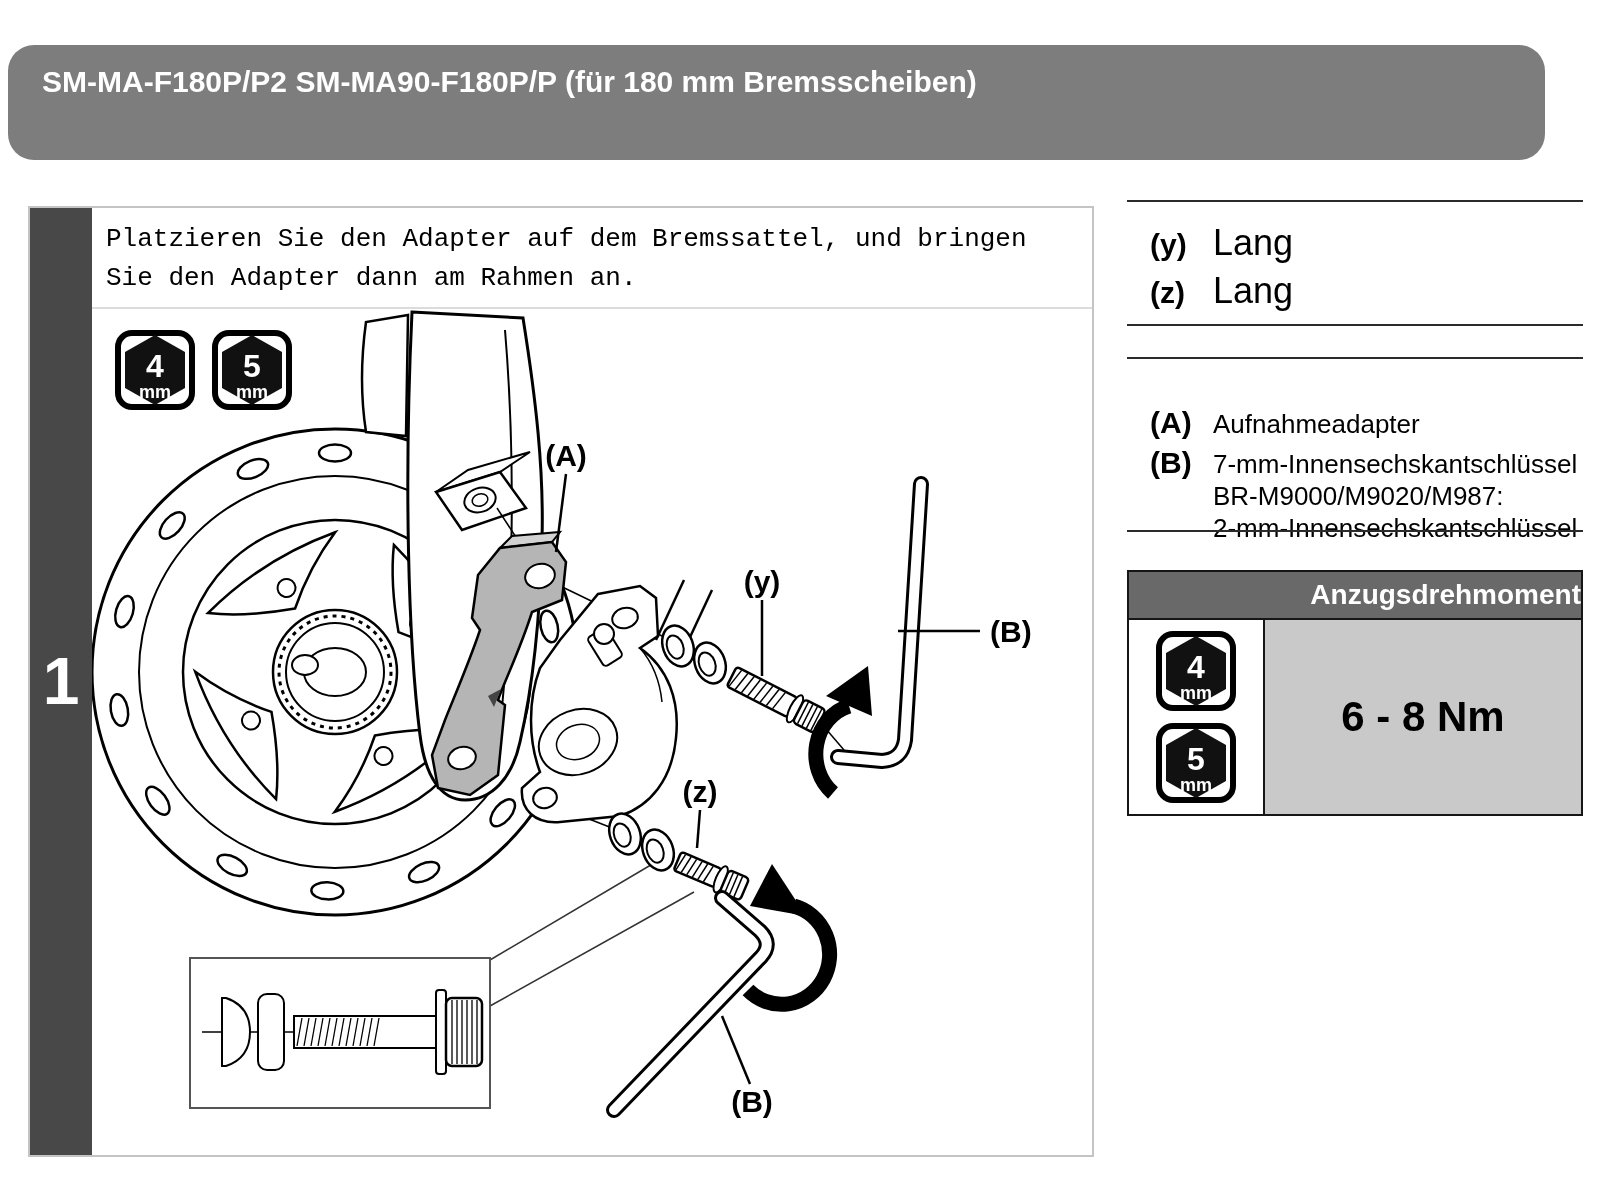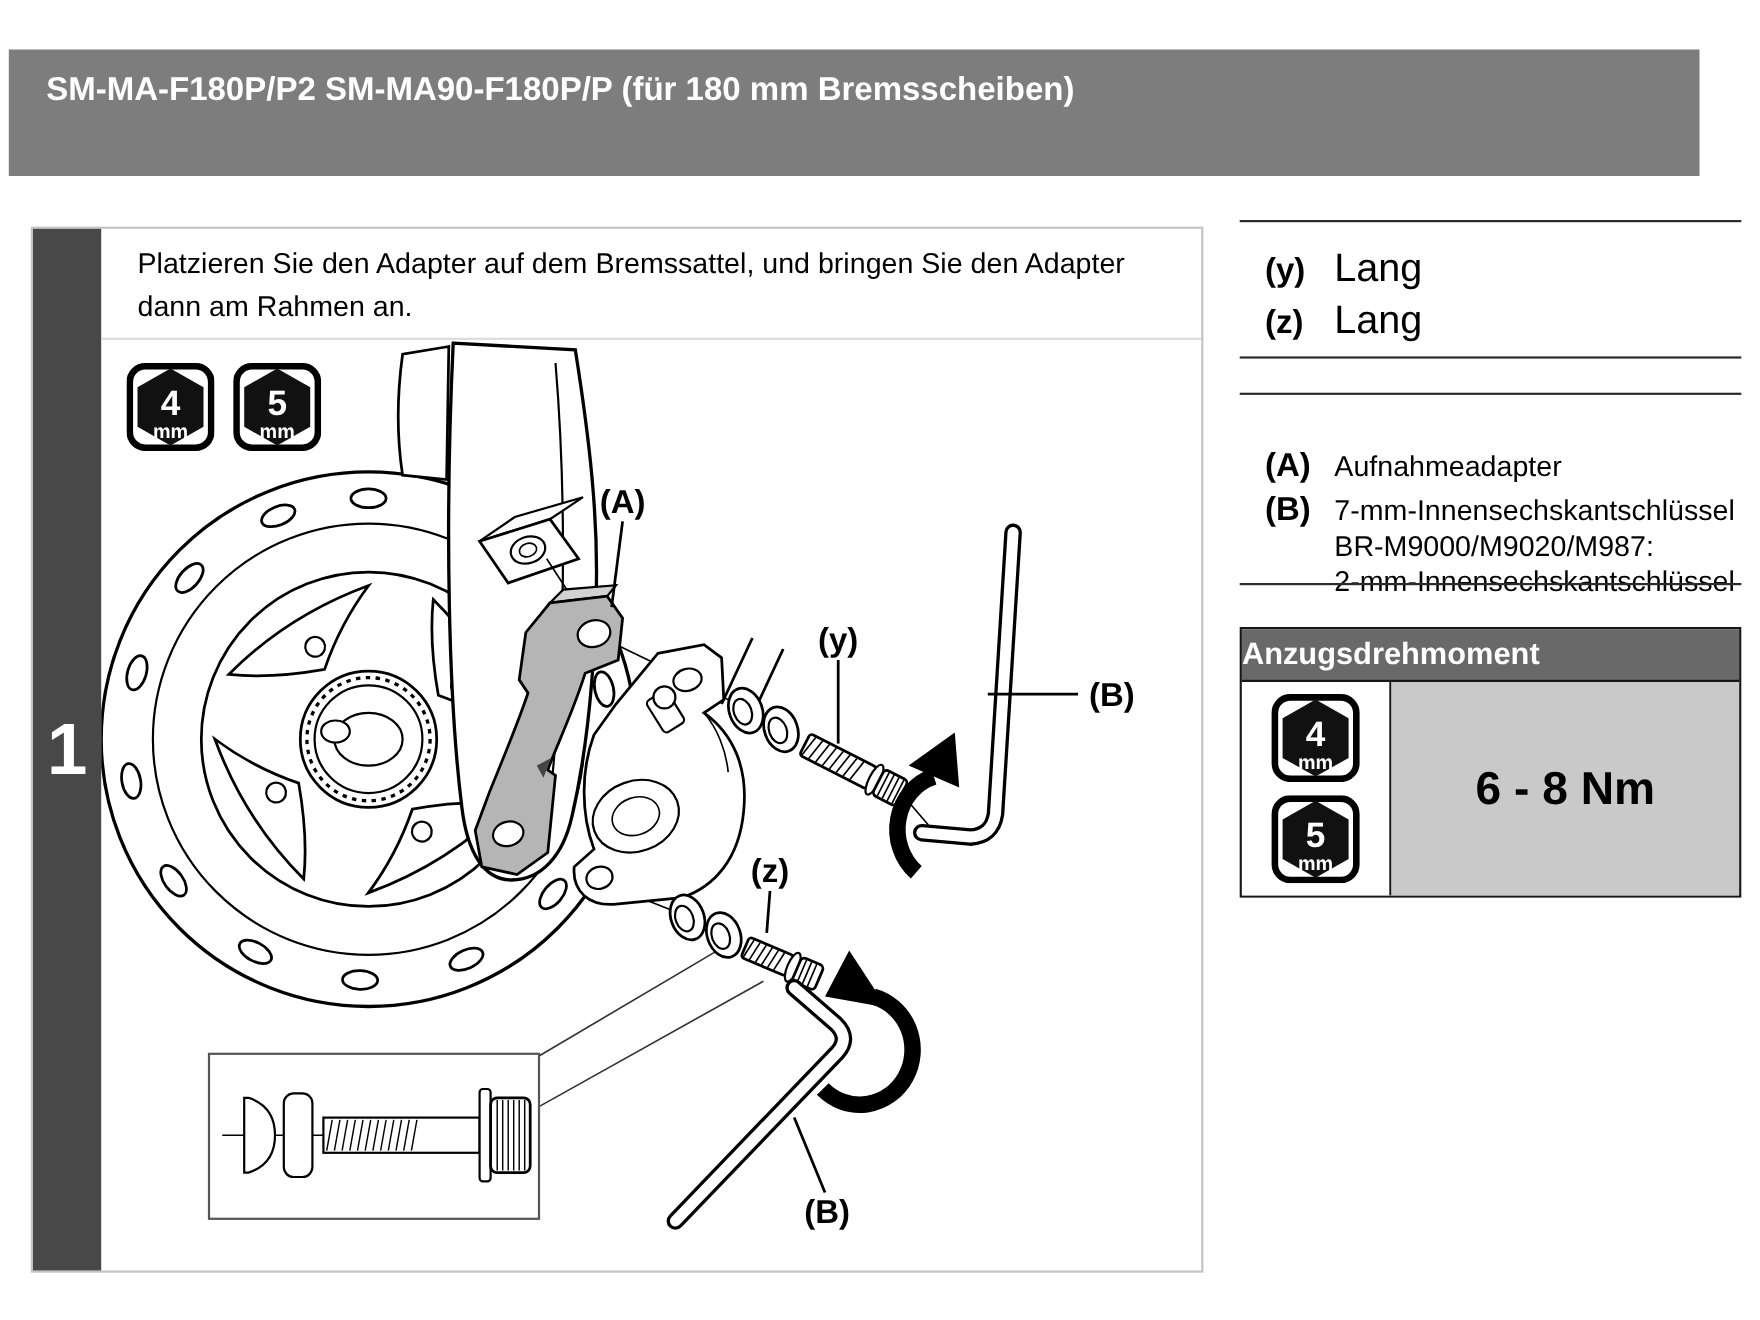--- a/index.html
+++ b/index.html
@@ -1,46 +1,46 @@
 <!DOCTYPE html>
 <html><head>
 <meta charset="utf-8">
 <style>
   html,body{margin:0;padding:0;background:#fff;}
   body{width:1600px;height:1200px;position:relative;font-family:"Liberation Sans",sans-serif;color:#000;overflow:hidden;}
 
   
   .banner{position:absolute;left:8px;top:45px;width:1537px;height:115px;background:#7d7d7d;
-          box-sizing:border-box;padding:15px 4px 0 34px;}
+          box-sizing:border-box;padding:15px 4px 0 34px;border-radius:26px;}
   .banner div{color:#fff;font-weight:bold;font-size:30px;line-height:44px;white-space:nowrap;}
 
   
   .main-box{position:absolute;left:28px;top:206px;width:1066px;height:951px;background:#fff;
             border:2px solid #c4c4c4;box-sizing:border-box;}
   .step-bar{position:absolute;left:0;top:0;bottom:0;width:62px;background:#484848;}
   .step-num{position:absolute;left:0;top:438px;width:62px;text-align:center;color:#fff;
             font-size:66px;font-weight:bold;line-height:70px;}
-  .instruction{position:absolute;left:95px;top:12px;width:940px;font-size:26px;line-height:39px;}
+  .instruction{position:absolute;left:76px;top:12px;width:940px;font-size:26px;line-height:39px;font-family:Liberation Mono, monospace;}
   .divider{position:absolute;left:62px;top:99px;width:1000px;height:2px;background:#dcdcdc;}
   .illu{position:absolute;left:62px;top:101px;width:1000px;height:846px;}
 
   .hex-icon{position:absolute;}
 
   
   .rule{position:absolute;left:1127px;width:456px;height:2px;background:#2b2b2b;}
   .leg-row{position:absolute;left:1150px;display:flex;align-items:baseline;}
   .leg-key{font-weight:bold;font-size:30px;width:63px;display:inline-block;}
   .leg-txt{font-size:36px;}
   .leg-lines{font-size:26px;line-height:32px;margin-top:32px;}
 
   
   .torque{position:absolute;left:1127px;top:570px;width:456px;height:246px;border:2px solid #161616;
           box-sizing:border-box;background:#fff;}
   .torque-head{height:46px;line-height:46px;background:#696969;color:#fff;font-weight:bold;
-               font-size:28px;text-align:left;border-bottom:2px solid #161616;}
+               font-size:28px;text-align:right;border-bottom:2px solid #161616;}
   .torque-body{display:flex;height:194px;}
   .torque-tools{width:136px;border-right:2px solid #161616;display:flex;flex-direction:column;
                 align-items:center;justify-content:center;gap:12px;box-sizing:border-box;background:#fff;}
   .torque-val{flex:1;background:#c9c9c9;display:flex;align-items:center;justify-content:center;
               font-size:42px;font-weight:bold;}
 
   svg text.lbl{font-family:"Liberation Sans",sans-serif;font-weight:bold;font-size:30px;fill:#000;}
 </style>
 </head>
 <body>

